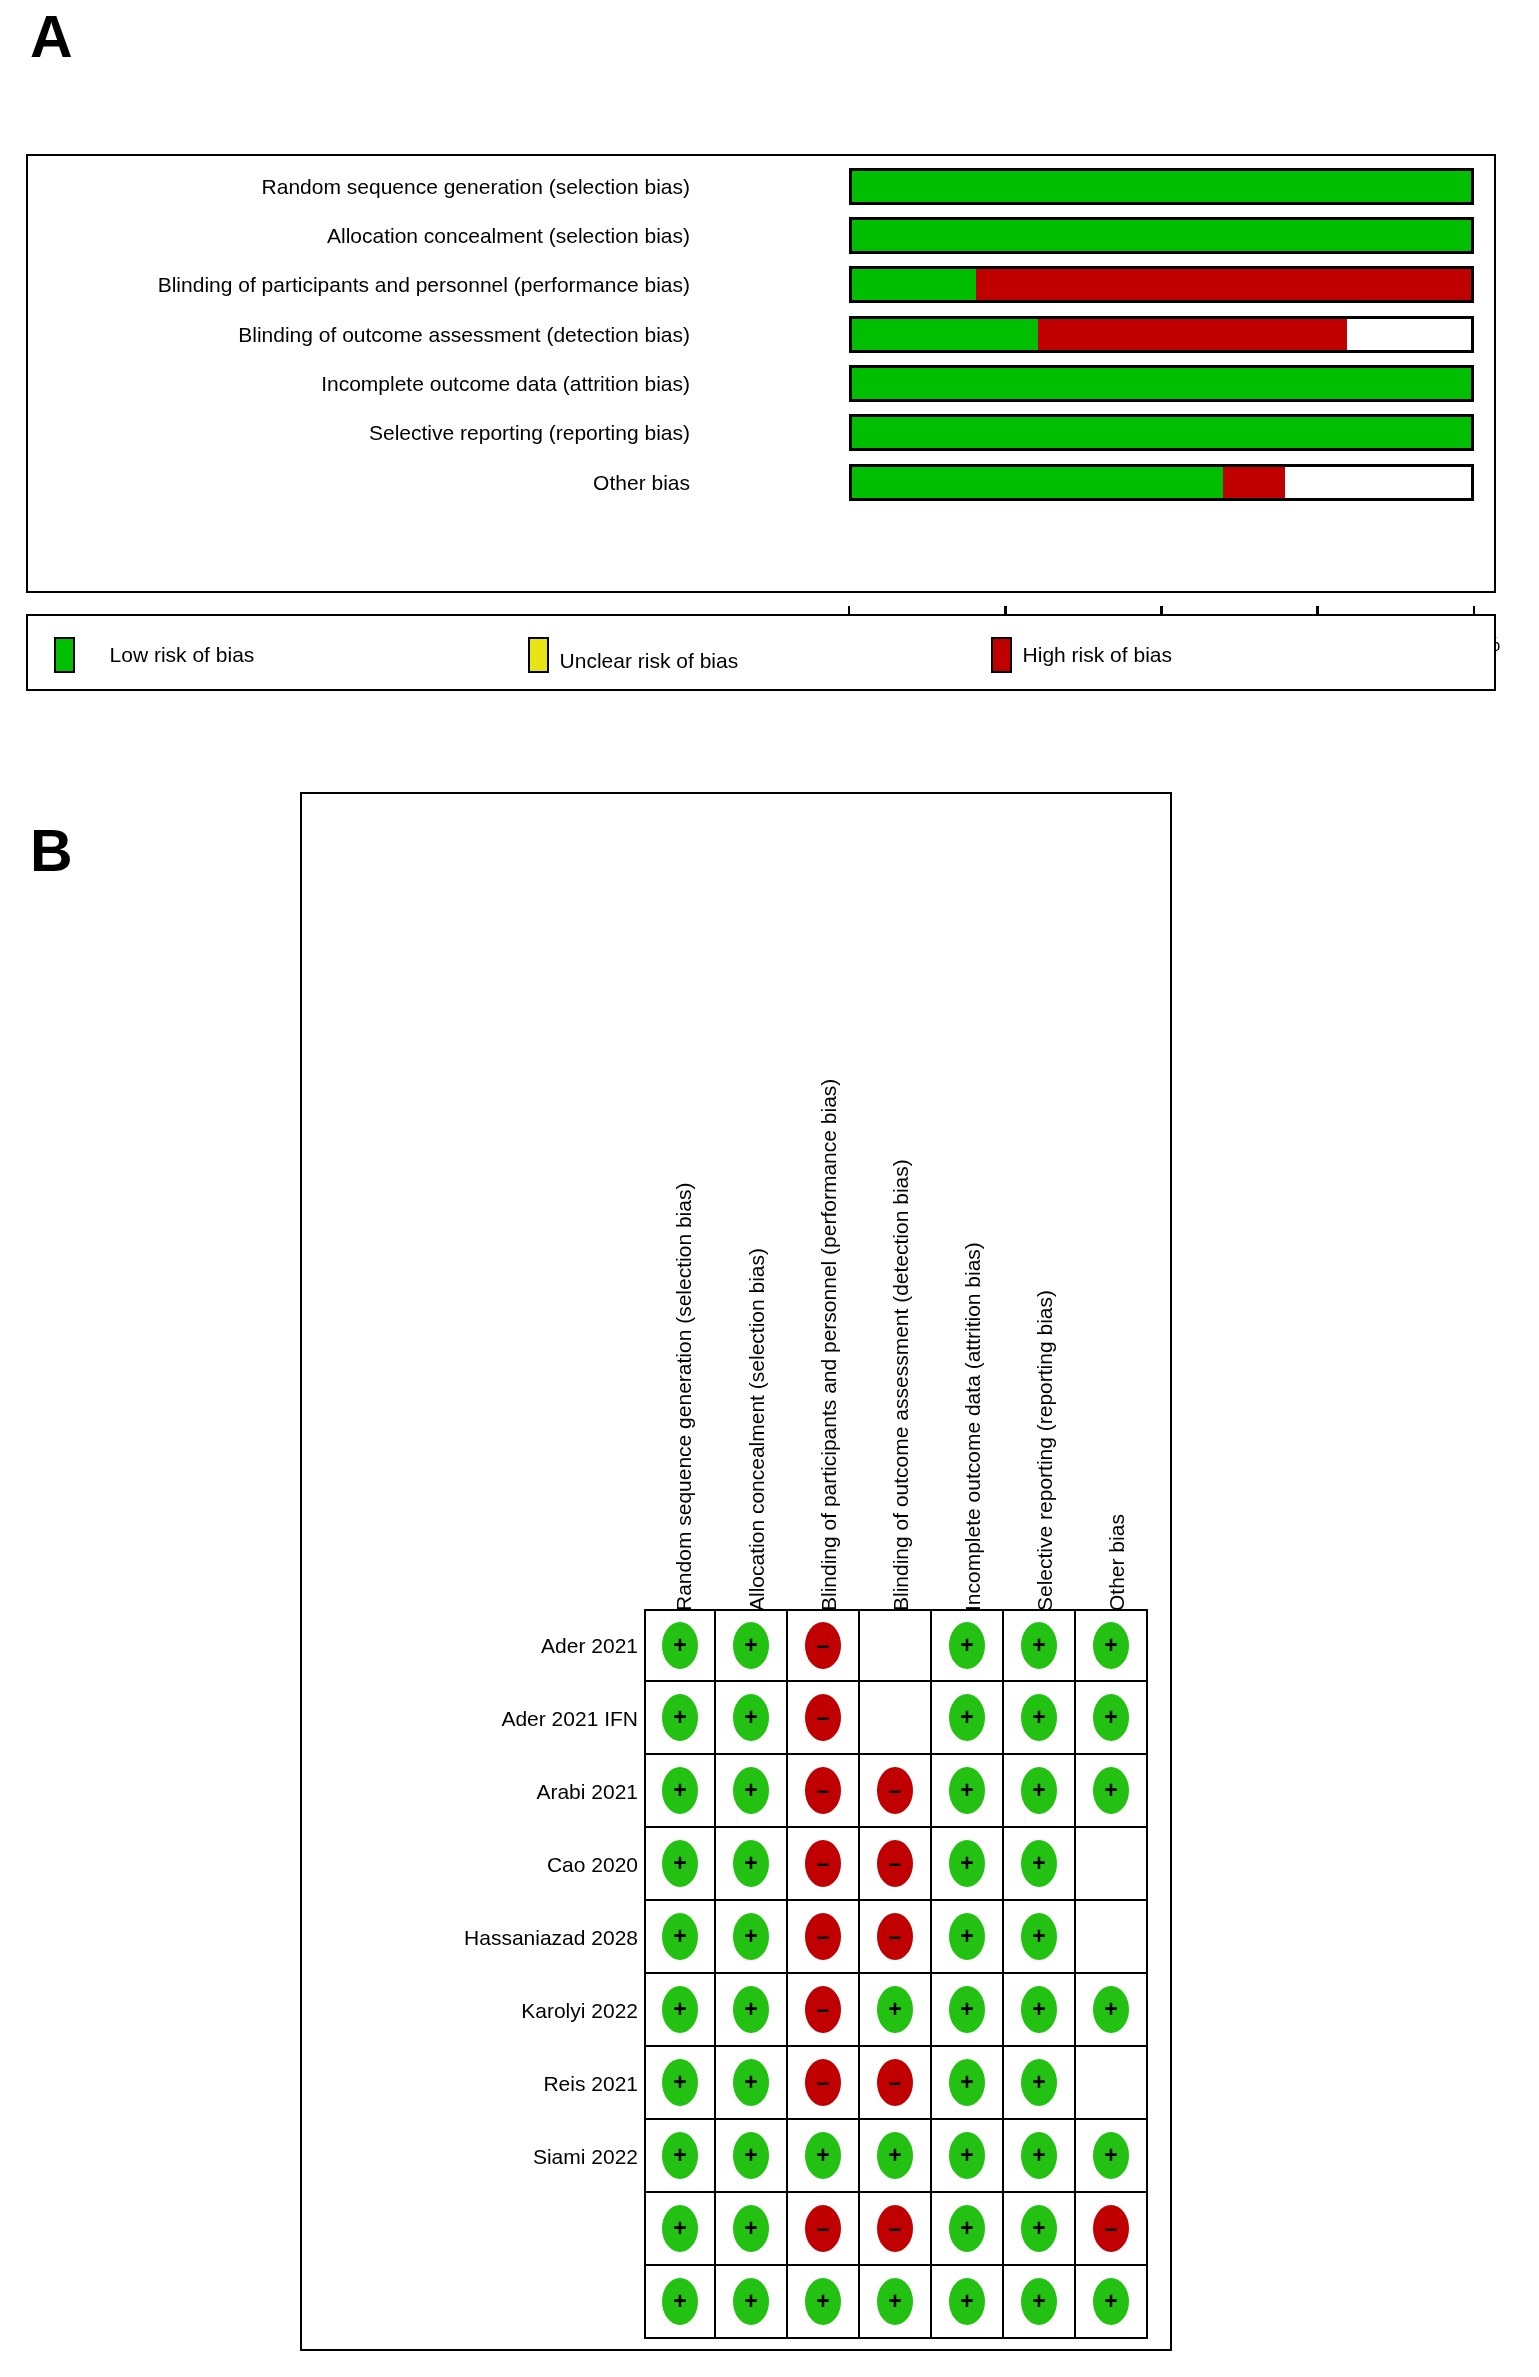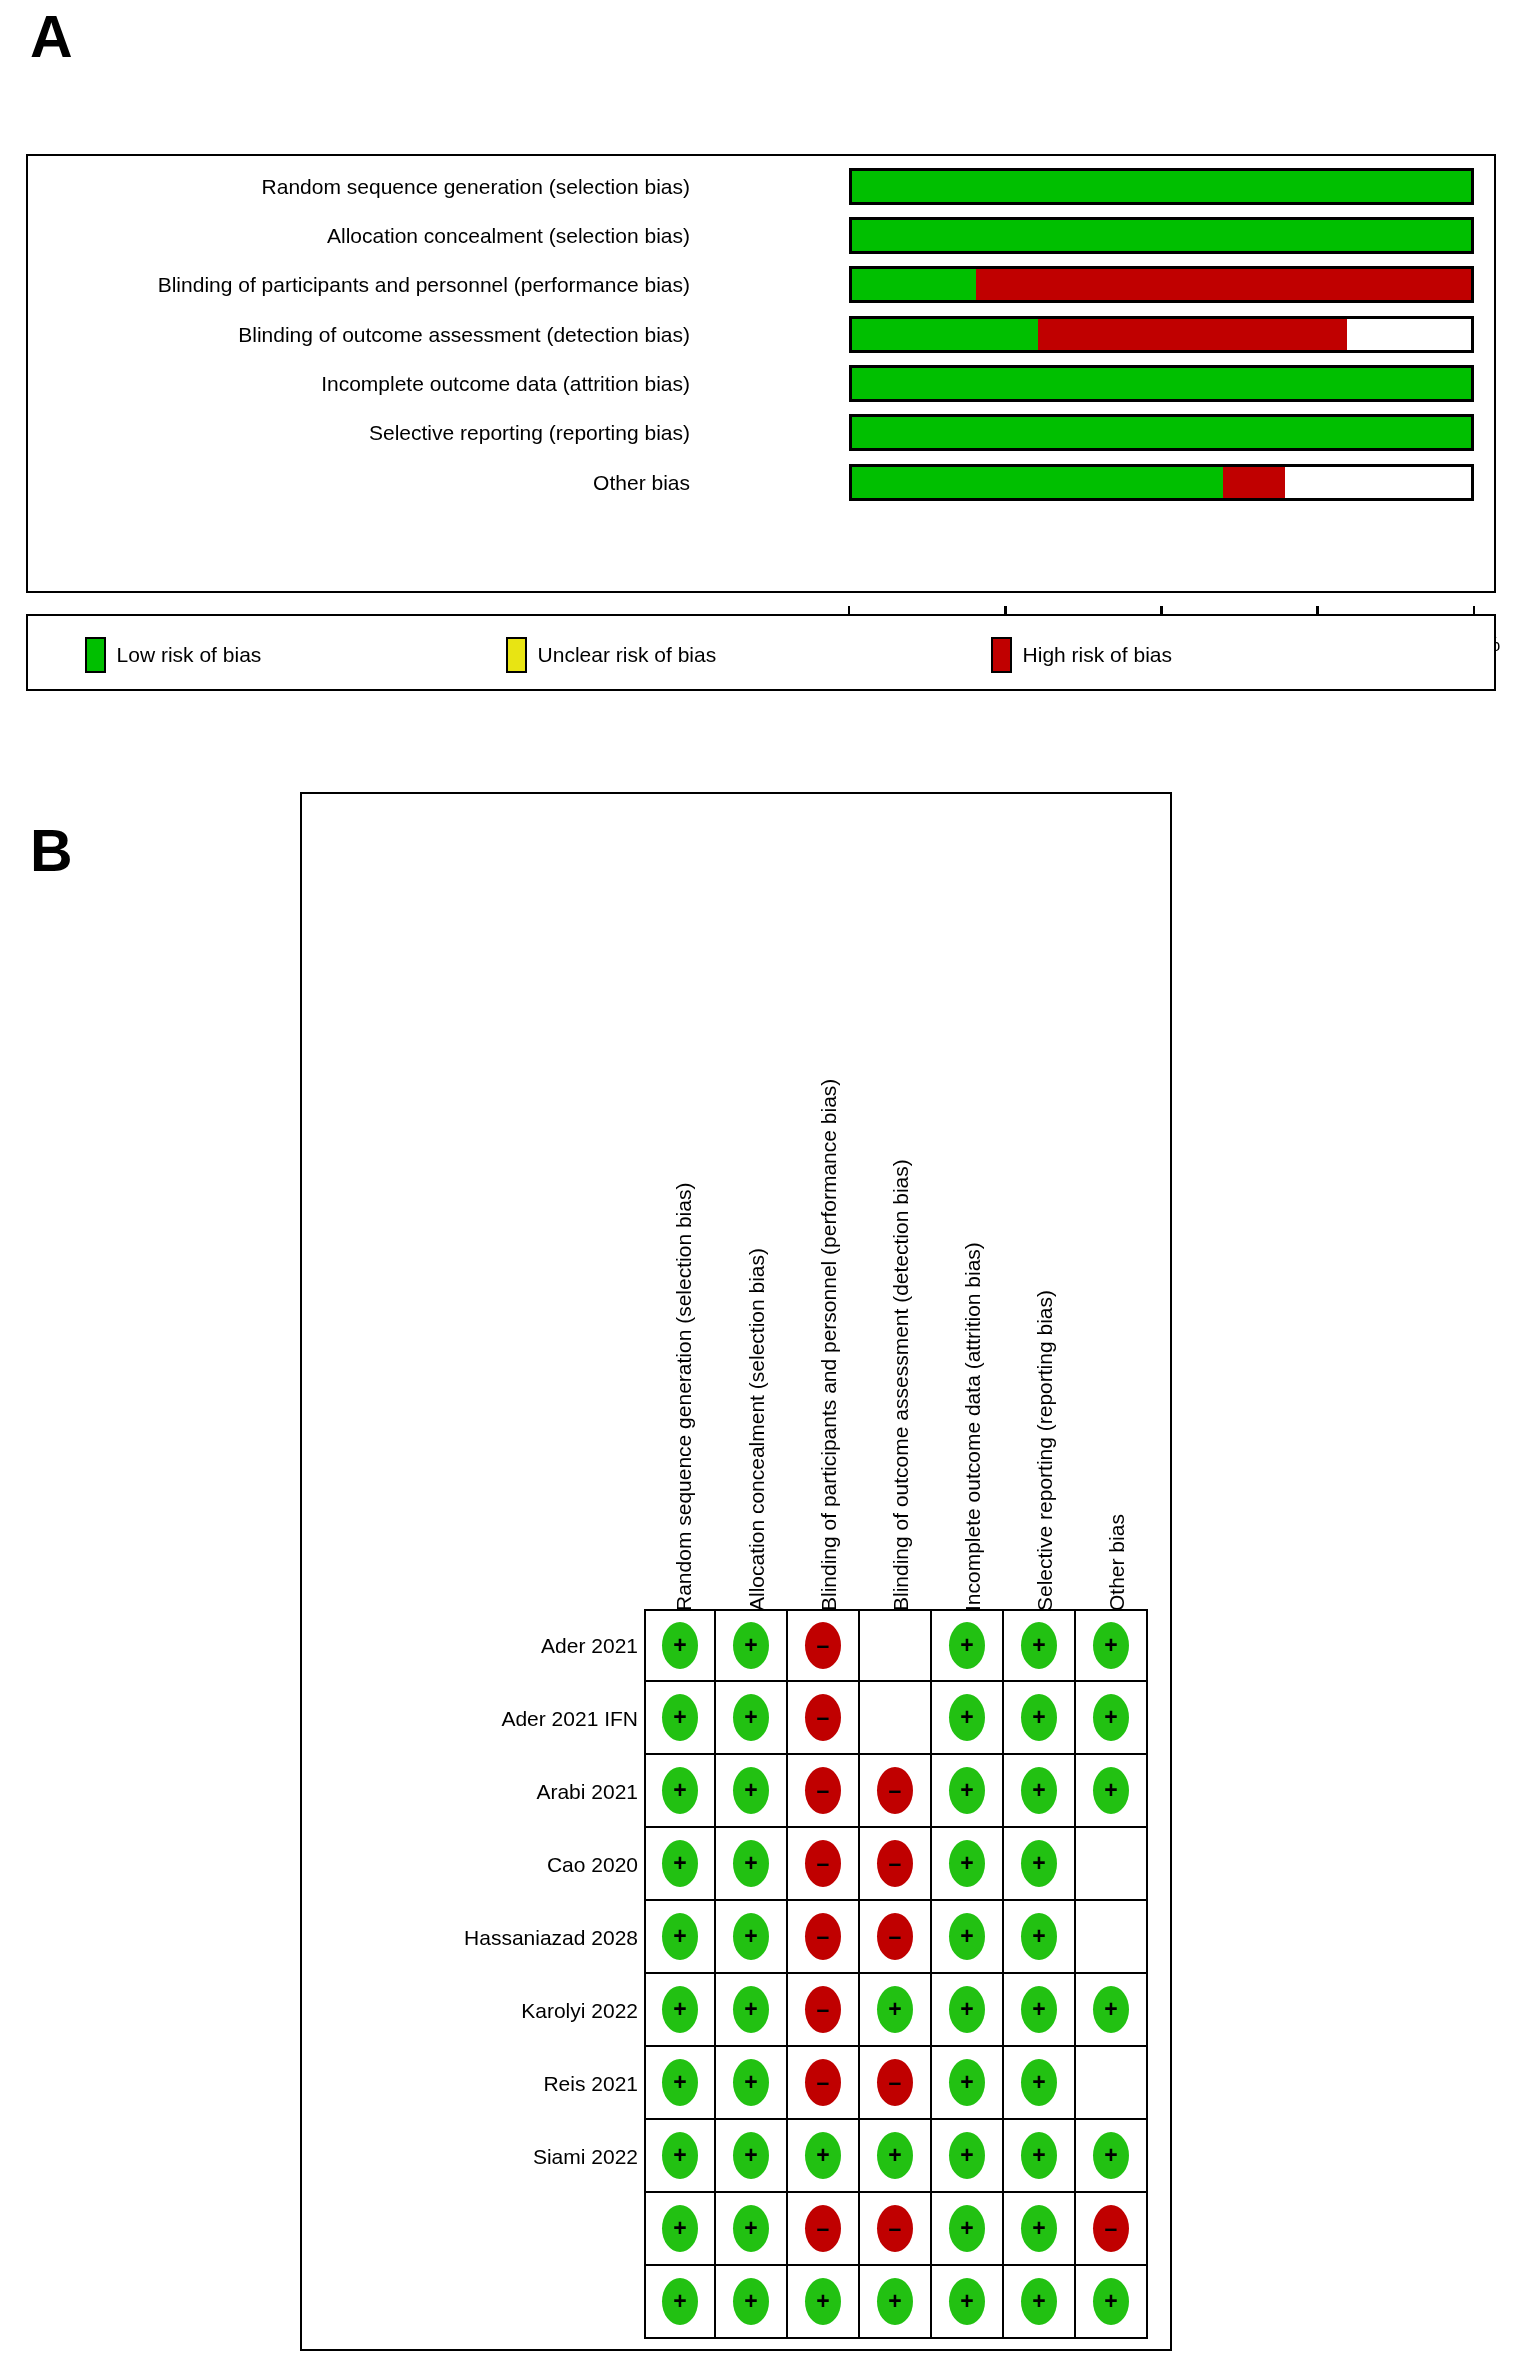--- a/index.html
+++ b/index.html
@@ -130,25 +130,25 @@
       <div class="axis-tick" style="left: calc(50% - 1.4px);"></div>
       <div class="axis-tlabel" style="left: 50%;">50%</div>
       <div class="axis-tick" style="left: calc(75% - 1.4px);"></div>
       <div class="axis-tlabel" style="left: 75%;">75%</div>
       <div class="axis-tick" style="left: calc(100% - 1.4px);"></div>
       <div class="axis-tlabel" style="left: 100%;">100%</div>
     </div>
 </div>
 
 <div id="legend-a">
-    <div class="legend-item" style="left: 57px;">
+    <div class="legend-item" style="left: 26px; gap: 24px;">
       <div class="legend-swatch" style="background: rgb(0, 191, 0);"></div>
       <div class="legend-text">Low risk of bias</div>
     </div>
-    <div class="legend-item" style="left: 478px;">
+    <div class="legend-item" style="left: 500px; align-items: flex-end;">
       <div class="legend-swatch" style="background: rgb(232, 228, 19);"></div>
       <div class="legend-text">Unclear risk of bias</div>
     </div>
     <div class="legend-item" style="left: 963px; justify-content: center;">
       <div class="legend-swatch" style="background: rgb(192, 0, 0);"></div>
       <div class="legend-text">High risk of bias</div>
     </div>
   </div>
 
 <div class="panel-letter" style="left:30px;top:822px;">B</div>

